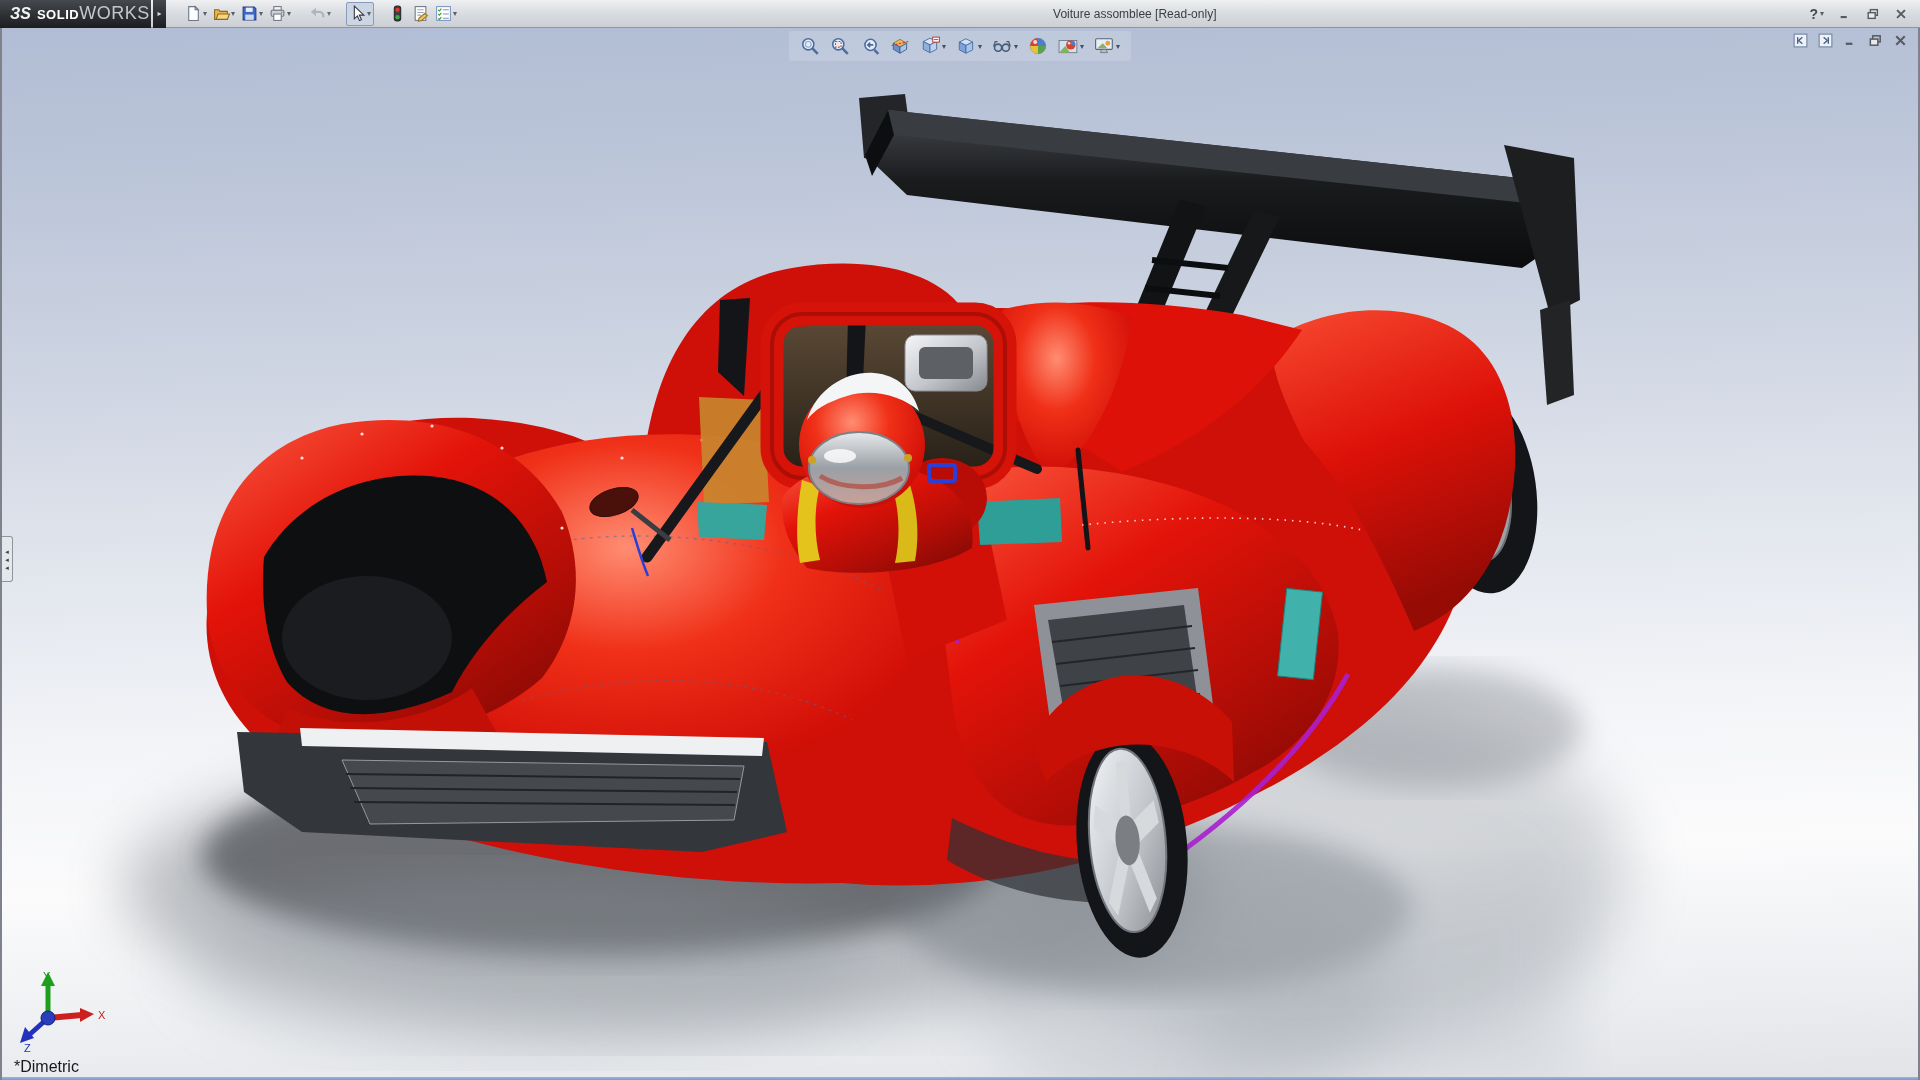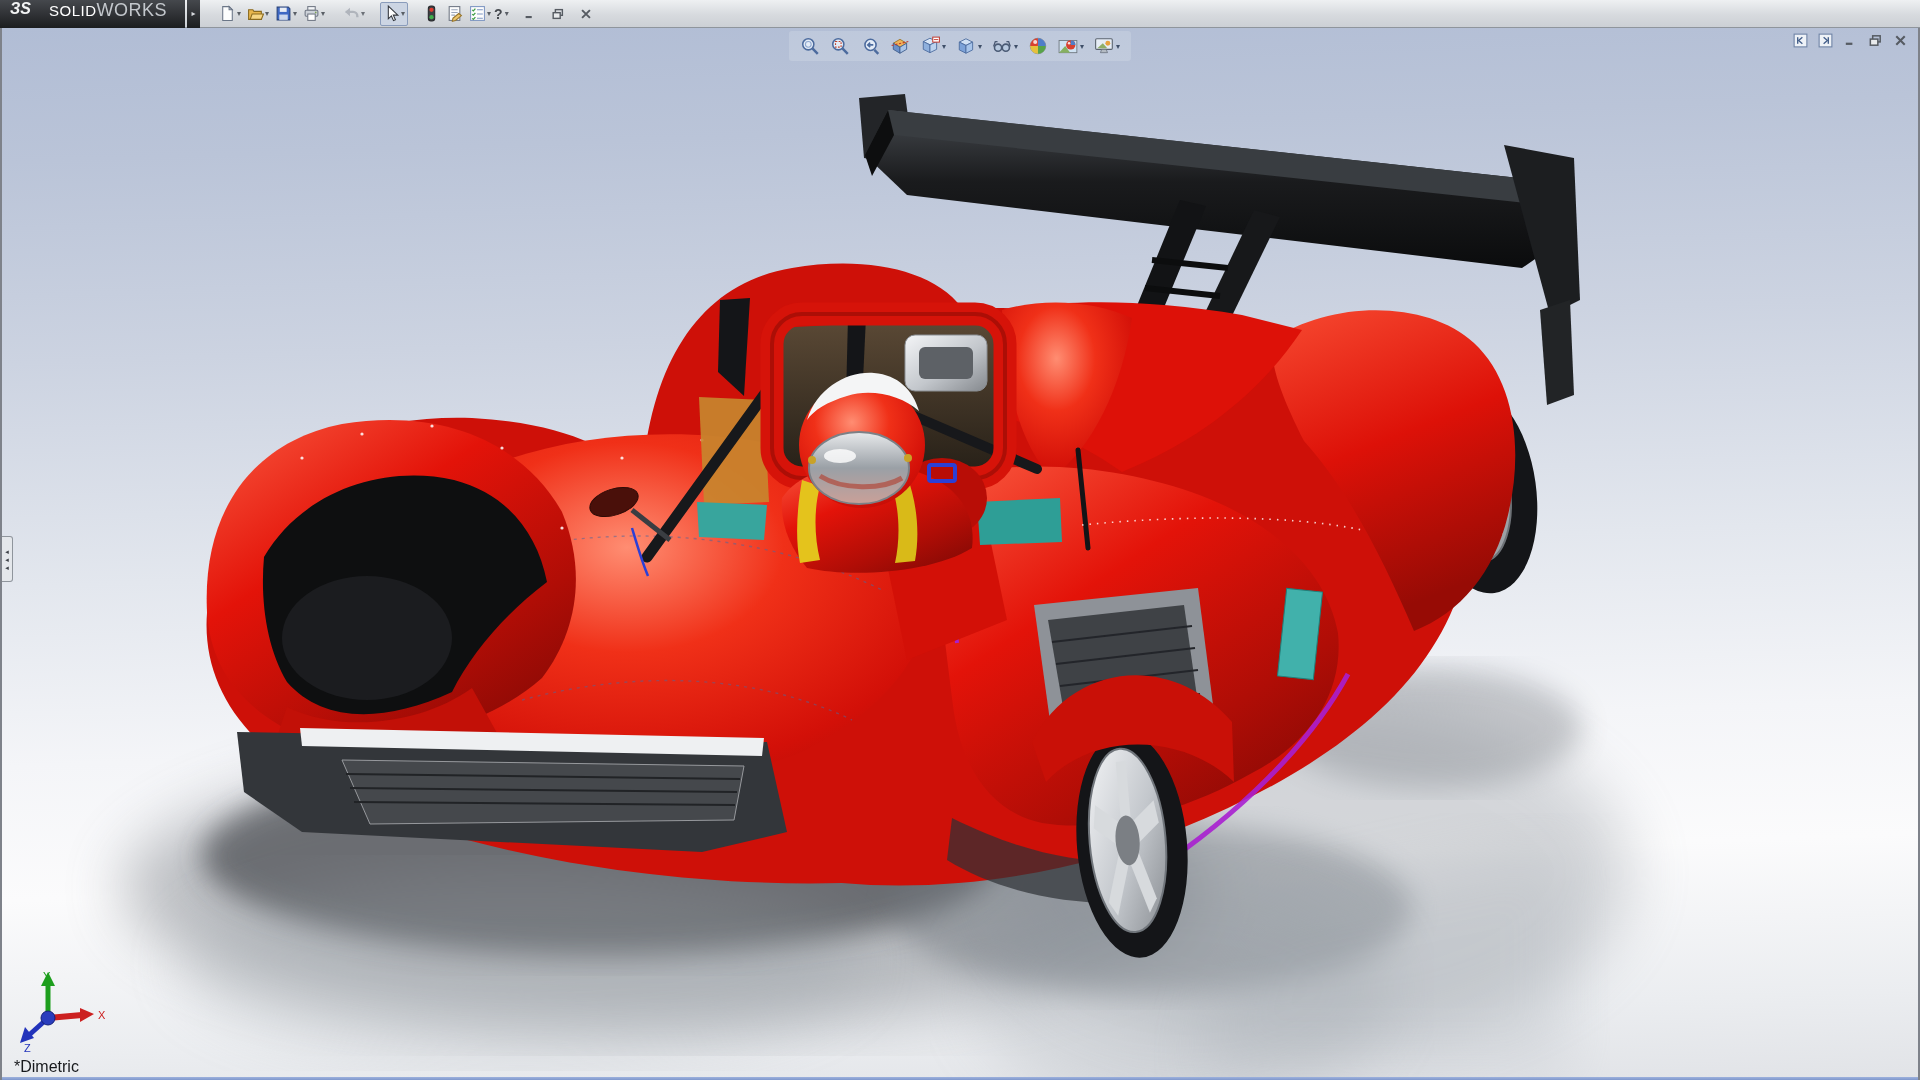--- a/index.html
+++ b/index.html
@@ -3,24 +3,24 @@
 <meta charset="utf-8">
 <style>
   * { margin:0; padding:0; box-sizing:border-box; }
   html,body { width:1920px; height:1080px; overflow:hidden;
     font-family:"Liberation Sans", sans-serif; background:#d6d9dd; }
 
   
   .titlebar { position:relative; height:28px; width:100%;
     background:linear-gradient(#eef0f2,#d7dade 55%,#ccd0d5);
     border-bottom:1px solid #8f959c; display:flex; align-items:center; }
-  .logo { width:185px; height:28px; background:linear-gradient(#45484d,#1b1d1f);
-    display:flex; align-items:flex-start; padding-left:10px; gap:18px; flex:none; }
+  .logo { width:151px; height:28px; background:linear-gradient(#45484d,#1b1d1f);
+    display:flex; align-items:center; padding-left:10px; gap:6px; flex:none; }
   .logo-glyph { color:#f2f3f4; font-size:16px; font-weight:bold; font-style:italic; }
-  .logo-bold { color:#ffffff; font-weight:normal; font-size:15px; letter-spacing:.5px; }
+  .logo-bold { color:#ffffff; font-weight:bold; font-size:13px; letter-spacing:.5px; }
   .logo-light { color:#c3c7cc; font-size:18px; letter-spacing:.5px; }
   .logo-notch { width:13px; height:28px; background:linear-gradient(#45484d,#1b1d1f);
     margin-left:2px; color:#d7dade; font-size:8px; display:flex; align-items:center;
     justify-content:center; flex:none; cursor:pointer; }
   .std-toolbar { display:flex; align-items:center; margin-left:16px; }
   .tbtn { height:24px; display:flex; align-items:center; padding:0 2px;
     border:1px solid transparent; border-radius:2px; cursor:pointer; }
   .tbtn svg { width:17px; height:17px; display:block; }
   .tbtn .caret { font-size:8px; color:#5a5f66; margin-left:1px; }
   .tbtn.pressed { background:#ccd5e3; border-color:#8a9cbb; }
@@ -154,20 +154,21 @@
         <span style="display:flex">
           <svg viewBox="0 0 16 16" fill="none">
             <rect x="1.5" y="1.5" width="13" height="13" fill="#fdfdfd" stroke="#7e96c2"></rect>
             <path d="M3 4.6l1.1 1L6 3.4M3 8.6l1.1 1L6 7.4M3 12.6l1.1 1L6 11.4" stroke="#3f9e46" stroke-width="1.2"></path>
             <path d="M7.5 4.5h5.5M7.5 8.5h5.5M7.5 12.5h5.5" stroke="#7e96c2"></path>
           </svg>
         </span>
         <span class="caret tc-caret">▾</span>
       </div>
     </div>
+  <div class="win-title">Voiture assomblee [Read-only]</div>
   <div class="title-controls" id="title-controls">
       <div class="tc-btn">
         <span class="tc-help">?</span>
         <span class="caret tc-caret">▾</span>
       </div>
       <div class="tc-btn">
         <span style="display:flex">
           <svg viewBox="0 0 16 16" fill="none">
             <path d="M3 11.5h7" stroke="#565b62" stroke-width="2.4"></path>
           </svg>

